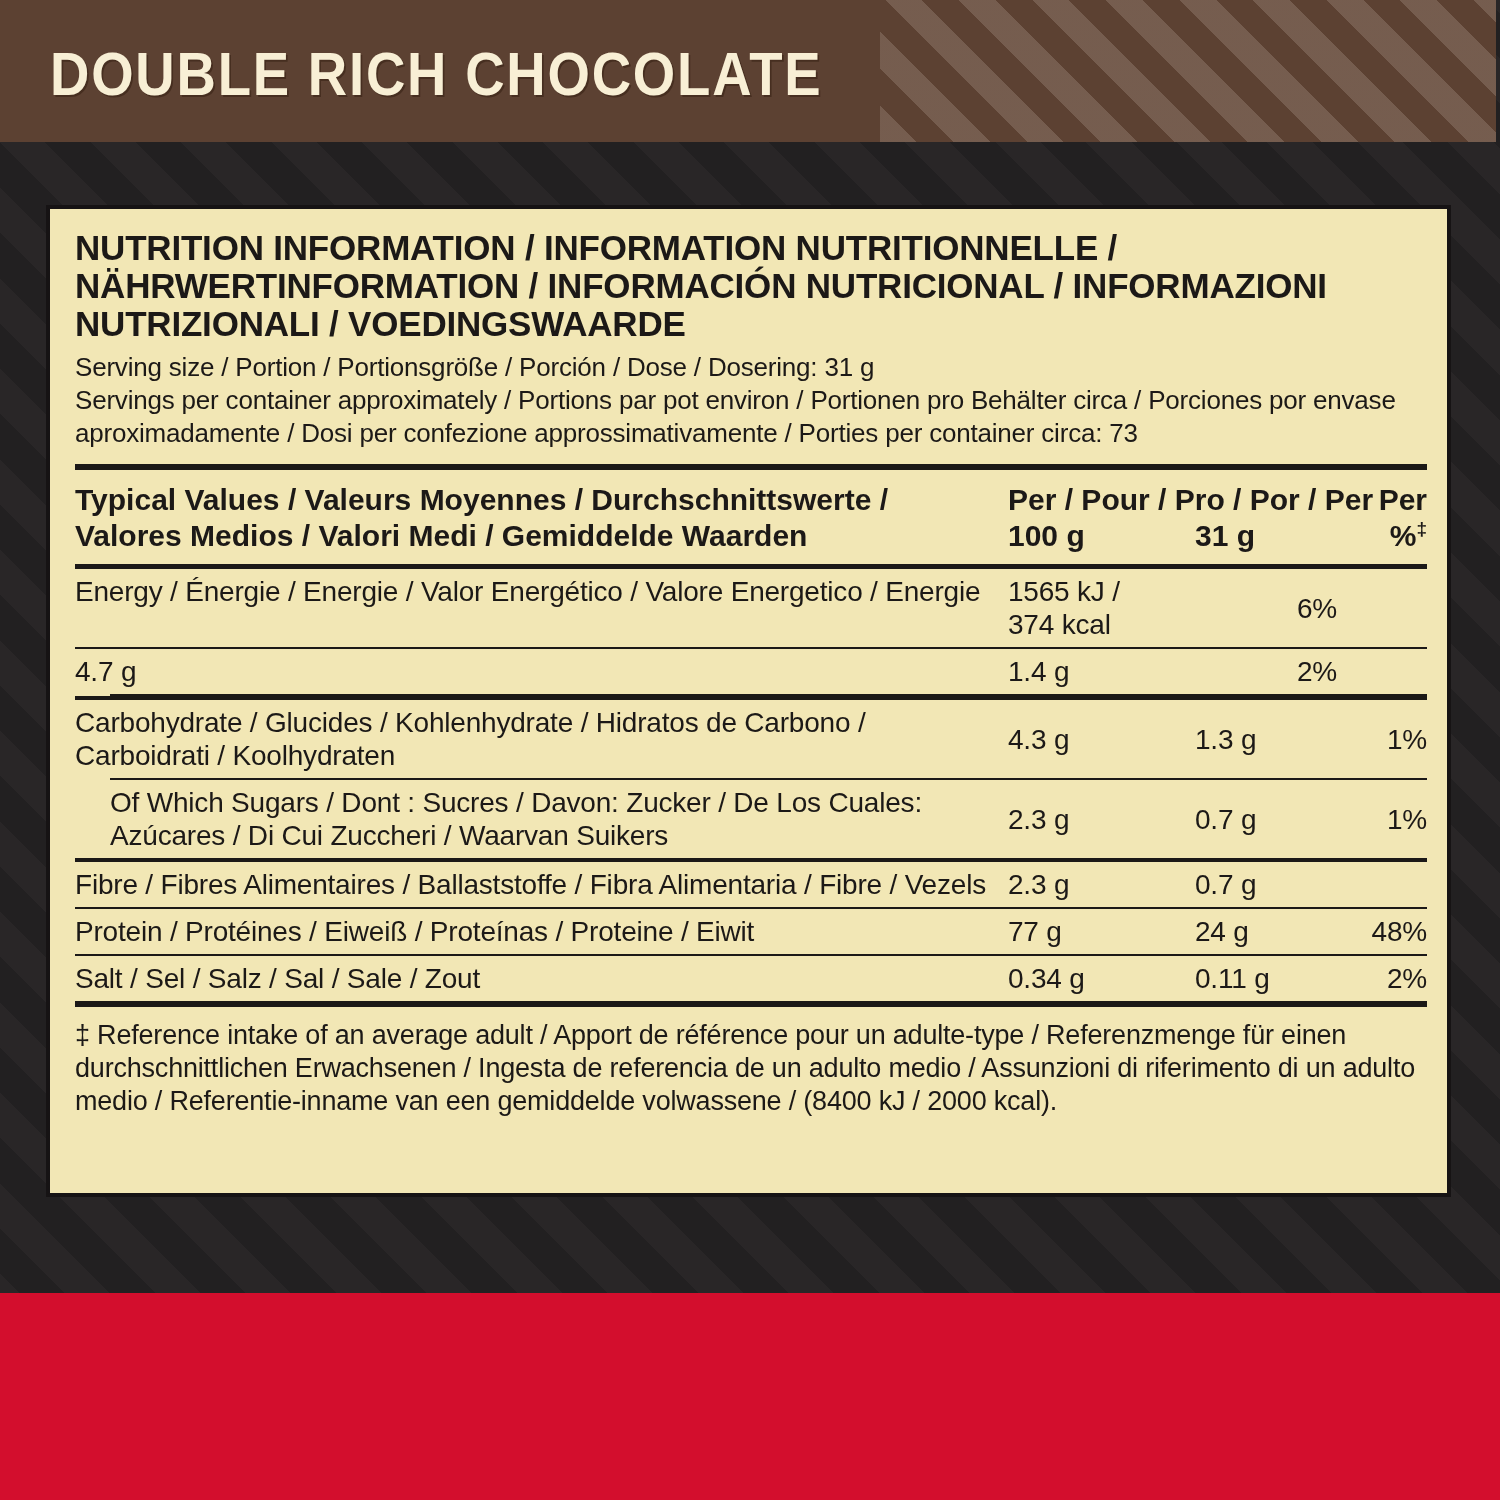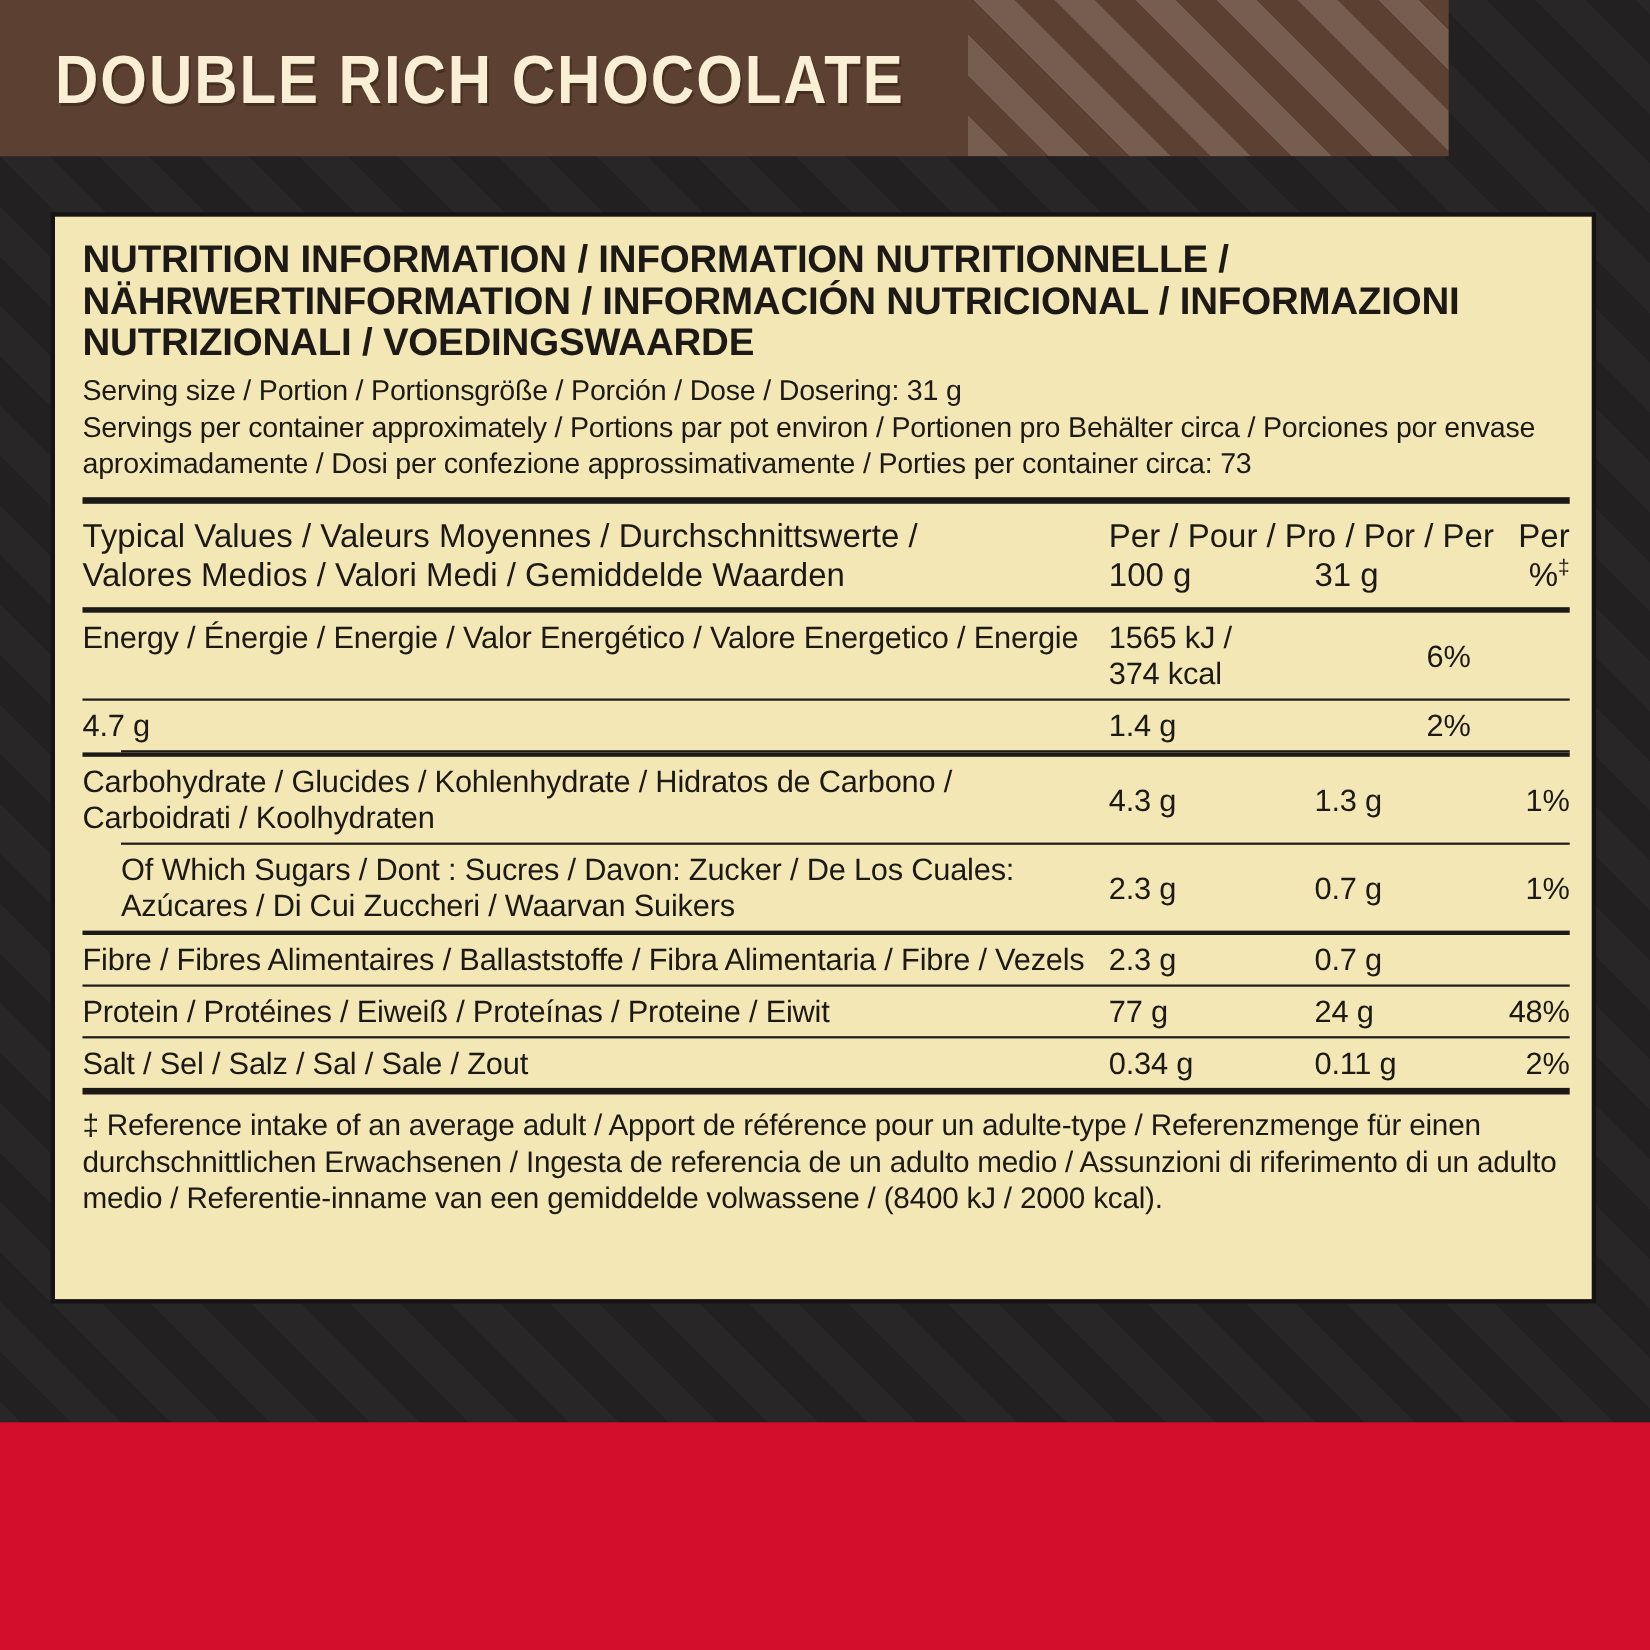--- a/index.html
+++ b/index.html
@@ -5,59 +5,59 @@
   html,body{margin:0;padding:0;}
   body{
     width:1500px;height:1500px;position:relative;overflow:hidden;
     font-family:"Liberation Sans",sans-serif;
     background-color:#232021;
     background-image:repeating-linear-gradient(45deg,#292627 0 32px,#222021 32px 64px);
   }
 
   
   .flavor-bar{
-    position:absolute;left:0;top:0;width:1317px;height:142px;
+    position:absolute;left:0;top:0;width:1496px;height:142px;
     background:#5c4132;overflow:hidden;
   }
   .flavor-stripes{
     position:absolute;top:0;bottom:0;left:880px;right:0;
     background:repeating-linear-gradient(45deg,rgba(250,238,228,0.16) 0 26px,rgba(0,0,0,0) 26px 52px);
   }
   .flavor-title{
     position:absolute;left:50px;top:38px;
     font-size:62px;font-weight:bold;letter-spacing:2px;
     color:#f8efd5;white-space:nowrap;
     transform:scaleX(0.88);transform-origin:left top;
     text-shadow:2px 2px 0 rgba(45,25,12,0.45);
   }
 
   
   .panel{
-    position:absolute;left:50px;top:197px;width:1397px;height:984px;
+    position:absolute;left:50px;top:209px;width:1397px;height:984px;
     background:#f2e7b5;color:#1c1917;
     box-shadow:0 0 0 4px #161314;
     box-sizing:border-box;padding:20px 20px 0 25px;overflow:hidden;
   }
   .panel-title{
     font-size:35px;font-weight:bold;line-height:38px;letter-spacing:-0.2px;
     margin:0 0 8px 0;
   }
   .serving p{margin:0;font-size:26px;line-height:33px;letter-spacing:-0.2px;}
 
   .rule{background:#1c1917;height:3px;margin:0;}
   .rule.heavy{height:6px;}
   .rule.mid{height:4px;}
   .rule.thin{height:2px;}
   .rule.indent{margin-left:35px;}
   .rule.top-gap{margin-top:14px;}
 
   
   .t-head{
     display:grid;grid-template-columns:933px 187px 142px 90px;
-    padding:12px 0 10px 0;font-weight:normal;font-size:30px;line-height:36px;
+    padding:12px 0 10px 0;font-weight:bold;font-size:30px;line-height:36px;
   }
   .t-head .th-label{grid-column:1;grid-row:1/3;padding-right:10px;}
   .t-head .th-per{grid-column:2/5;grid-row:1;display:flex;justify-content:space-between;white-space:nowrap;}
   .t-head .th-100{grid-column:2;grid-row:2;}
   .t-head .th-31{grid-column:3;grid-row:2;}
   .t-head .th-pct{grid-column:4;grid-row:2;text-align:right;}
   .t-head sup{font-size:19px;line-height:0;}
 
   .t-row{
     display:grid;grid-template-columns:933px 187px 142px 90px;

